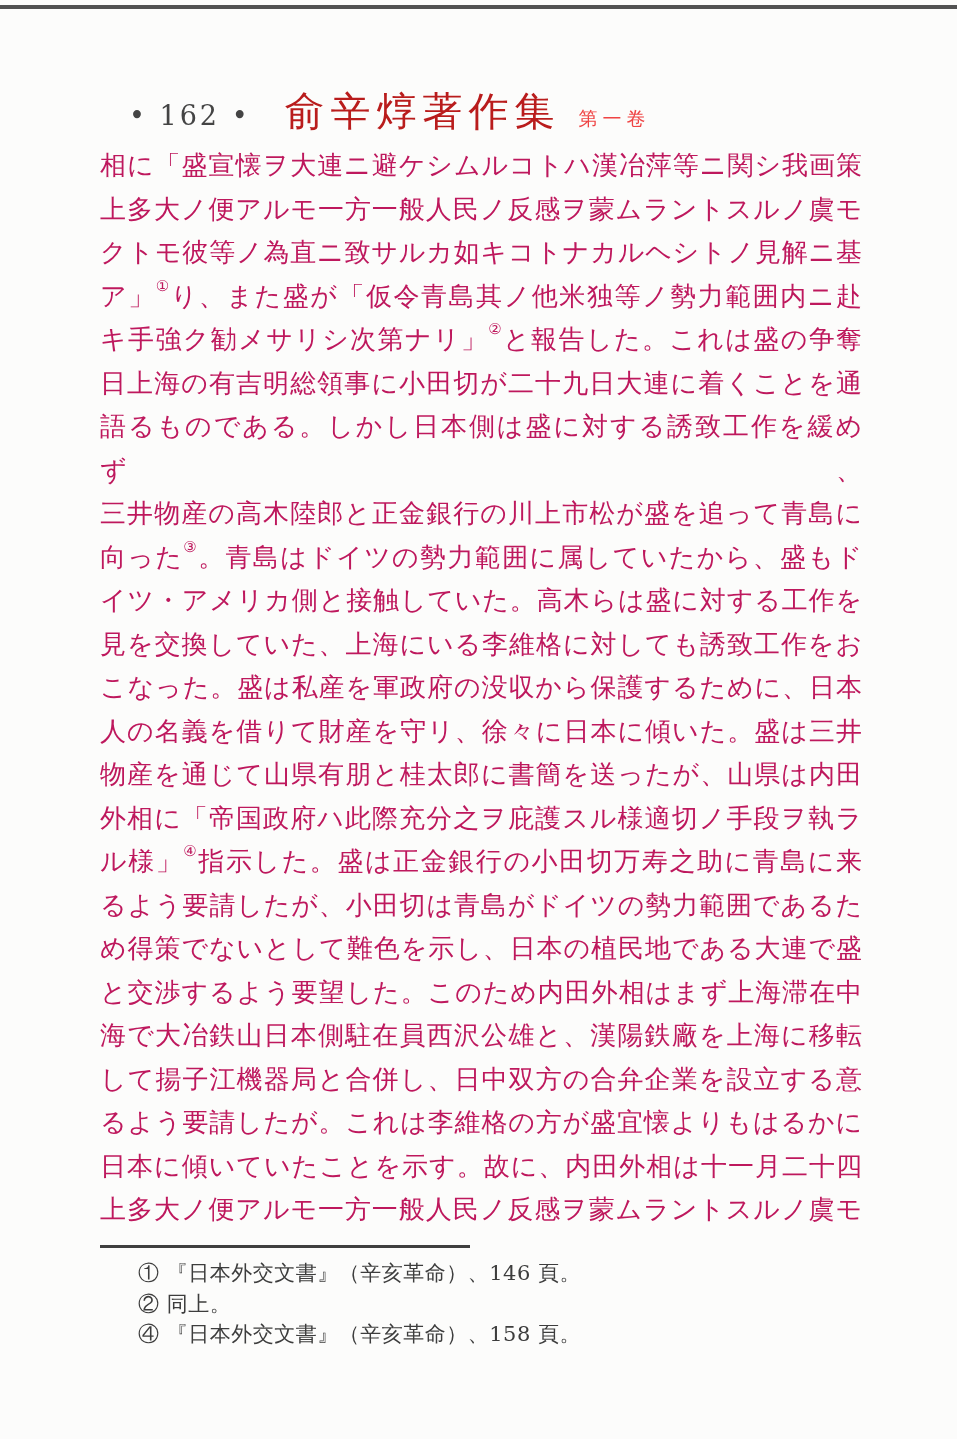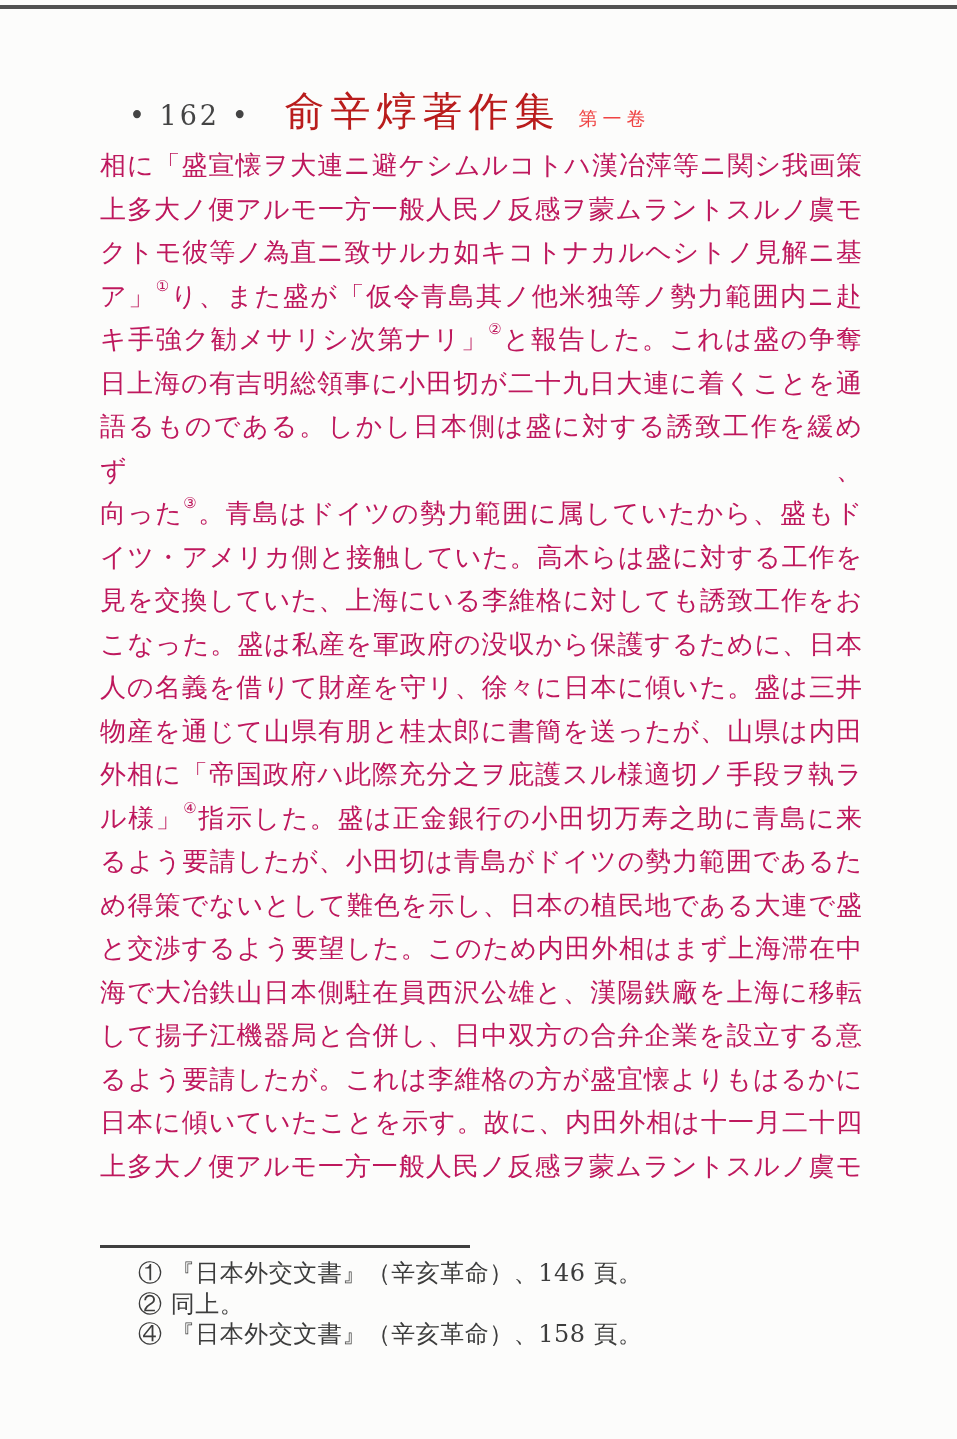--- a/index.html
+++ b/index.html
@@ -68,21 +68,21 @@
     width: 370px; height: 3px;
     background: #3f3f3f;
   }
   .footnotes {
     position: absolute;
     top: 1258px; left: 138px;
     width: 700px;
     color: #3d3d3d;
   }
   .footnote-item {
-    font-size: 24px;
+    font-size: 21px;
     line-height: 30.5px;
     letter-spacing: 0.5px;
   }
 </style>
 </head>
 <body>
 
 <div class="page">
   <div class="scan-edge-top"></div>
 
@@ -93,20 +93,21 @@
   </div>
 
   <div class="body-text">
       <div class="body-line">相に「盛宣懐ヲ大連ニ避ケシムルコトハ漢冶萍等ニ関シ我画策</div>
       <div class="body-line">上多大ノ便アルモ一方一般人民ノ反感ヲ蒙ムラントスルノ虞モ</div>
       <div class="body-line">クトモ彼等ノ為直ニ致サルカ如キコトナカルヘシトノ見解ニ基</div>
       <div class="body-line">ア」<sup>①</sup>り、また盛が「仮令青島其ノ他米独等ノ勢力範囲内ニ赴</div>
       <div class="body-line">キ手強ク勧メサリシ次第ナリ」<sup>②</sup>と報告した。これは盛の争奪</div>
       <div class="body-line">日上海の有吉明総領事に小田切が二十九日大連に着くことを通</div>
       <div class="body-line">語るものである。しかし日本側は盛に対する誘致工作を緩めず、</div>
+      <div class="body-line">三井物産の高木陸郎と正金銀行の川上市松が盛を追って青島に</div>
       <div class="body-line">向った<sup>③</sup>。青島はドイツの勢力範囲に属していたから、盛もド</div>
       <div class="body-line">イツ・アメリカ側と接触していた。高木らは盛に対する工作を</div>
       <div class="body-line">見を交換していた、上海にいる李維格に対しても誘致工作をお</div>
       <div class="body-line">こなった。盛は私産を軍政府の没収から保護するために、日本</div>
       <div class="body-line">人の名義を借りて財産を守リ、徐々に日本に傾いた。盛は三井</div>
       <div class="body-line">物産を通じて山県有朋と桂太郎に書簡を送ったが、山県は内田</div>
       <div class="body-line">外相に「帝国政府ハ此際充分之ヲ庇護スル様適切ノ手段ヲ執ラ</div>
       <div class="body-line">ル様」<sup>④</sup>指示した。盛は正金銀行の小田切万寿之助に青島に来</div>
       <div class="body-line">るよう要請したが、小田切は青島がドイツの勢力範囲であるた</div>
       <div class="body-line">め得策でないとして難色を示し、日本の植民地である大連で盛</div>

